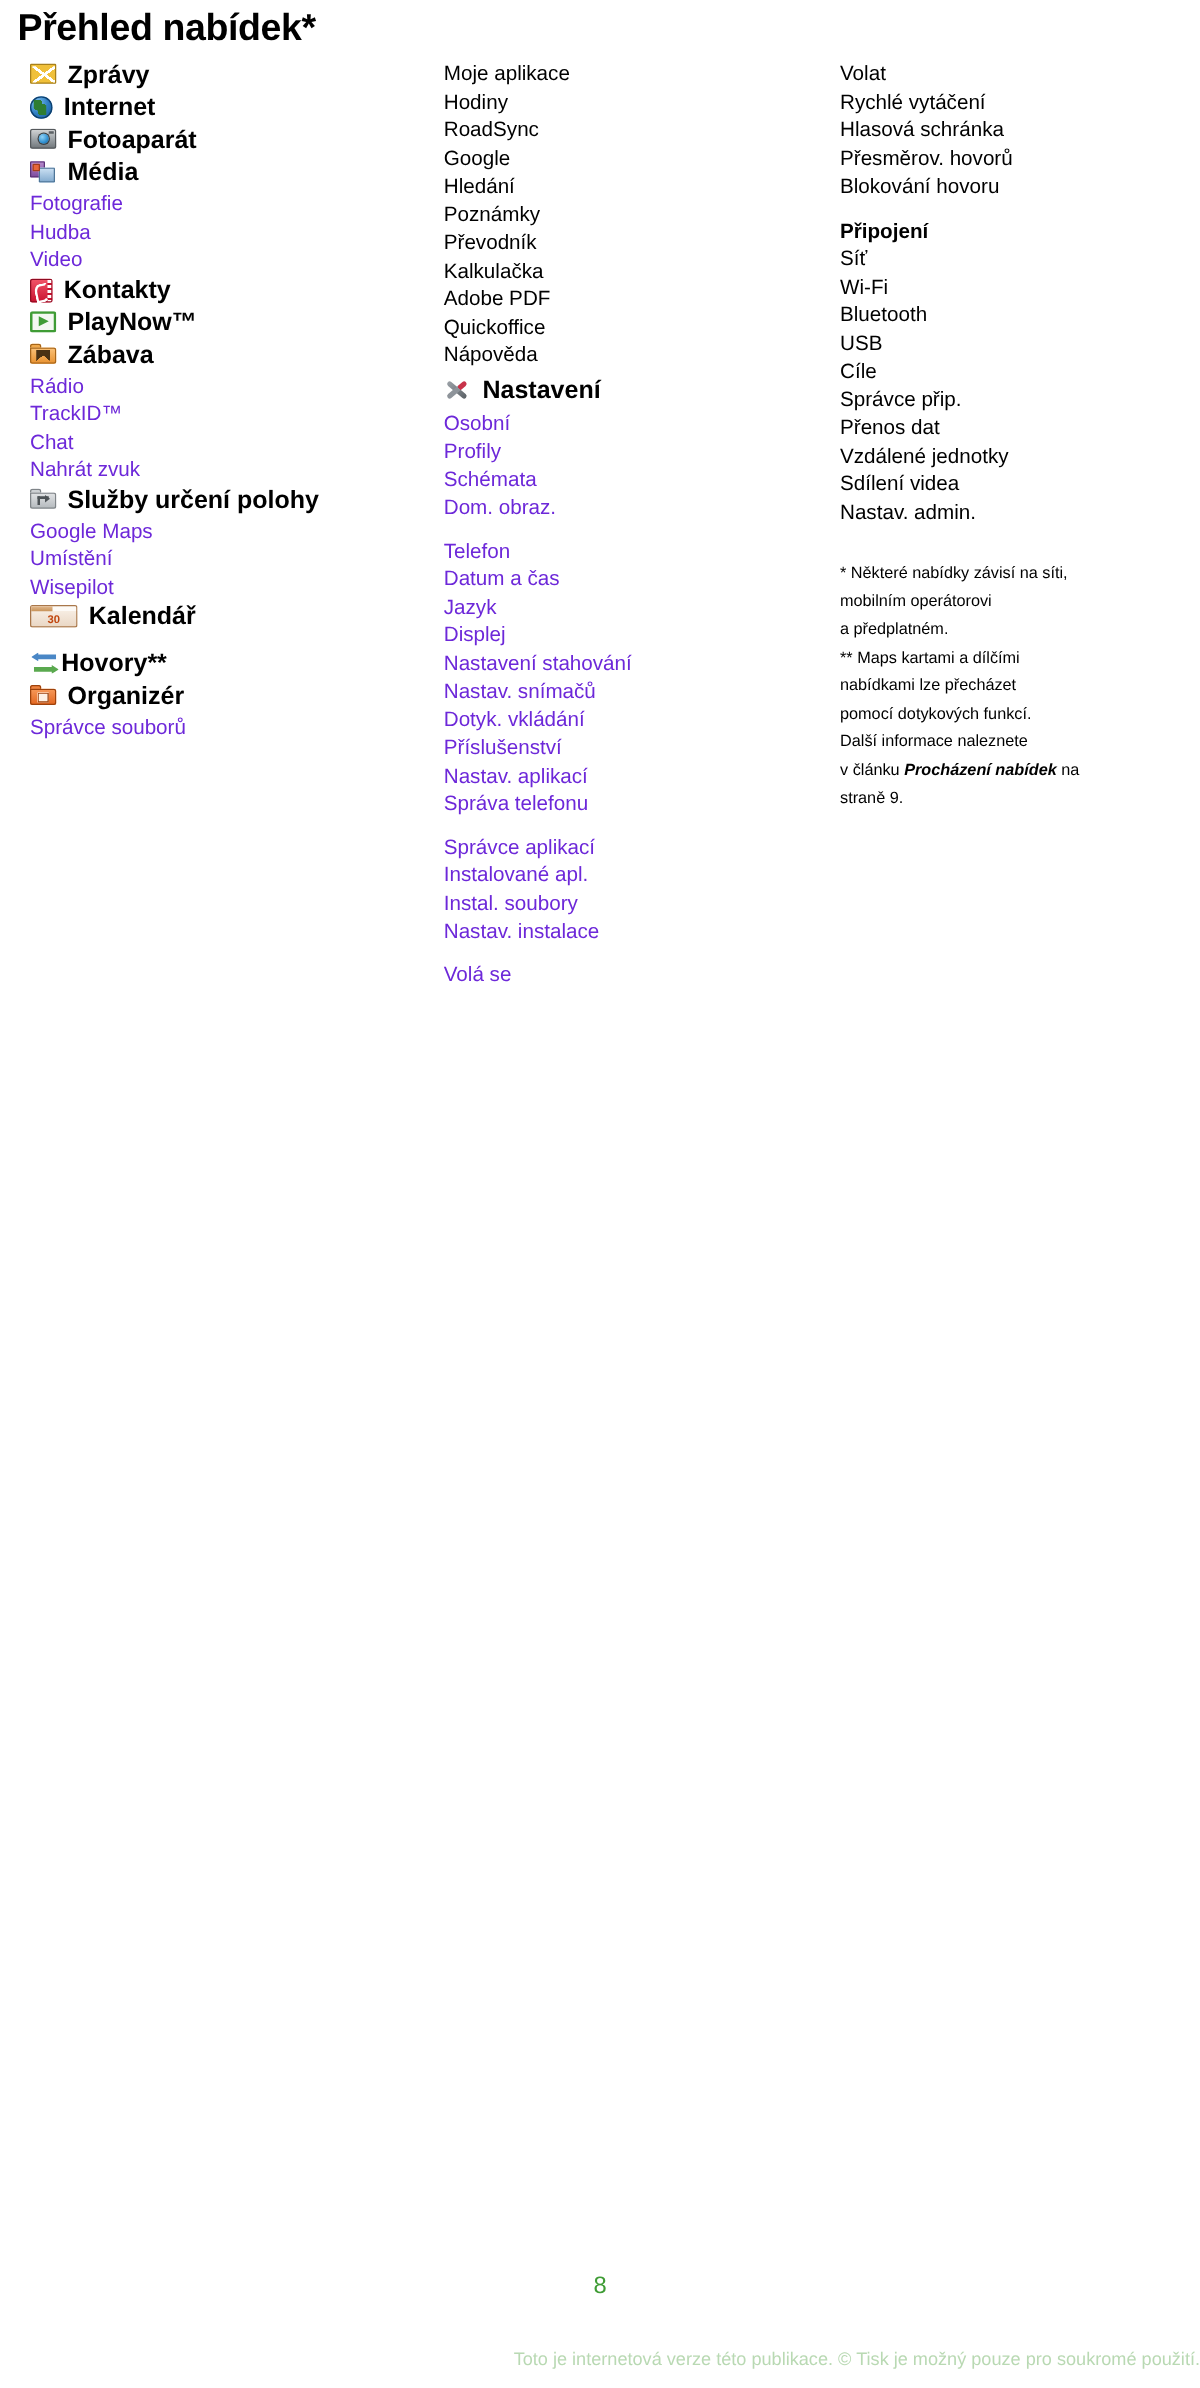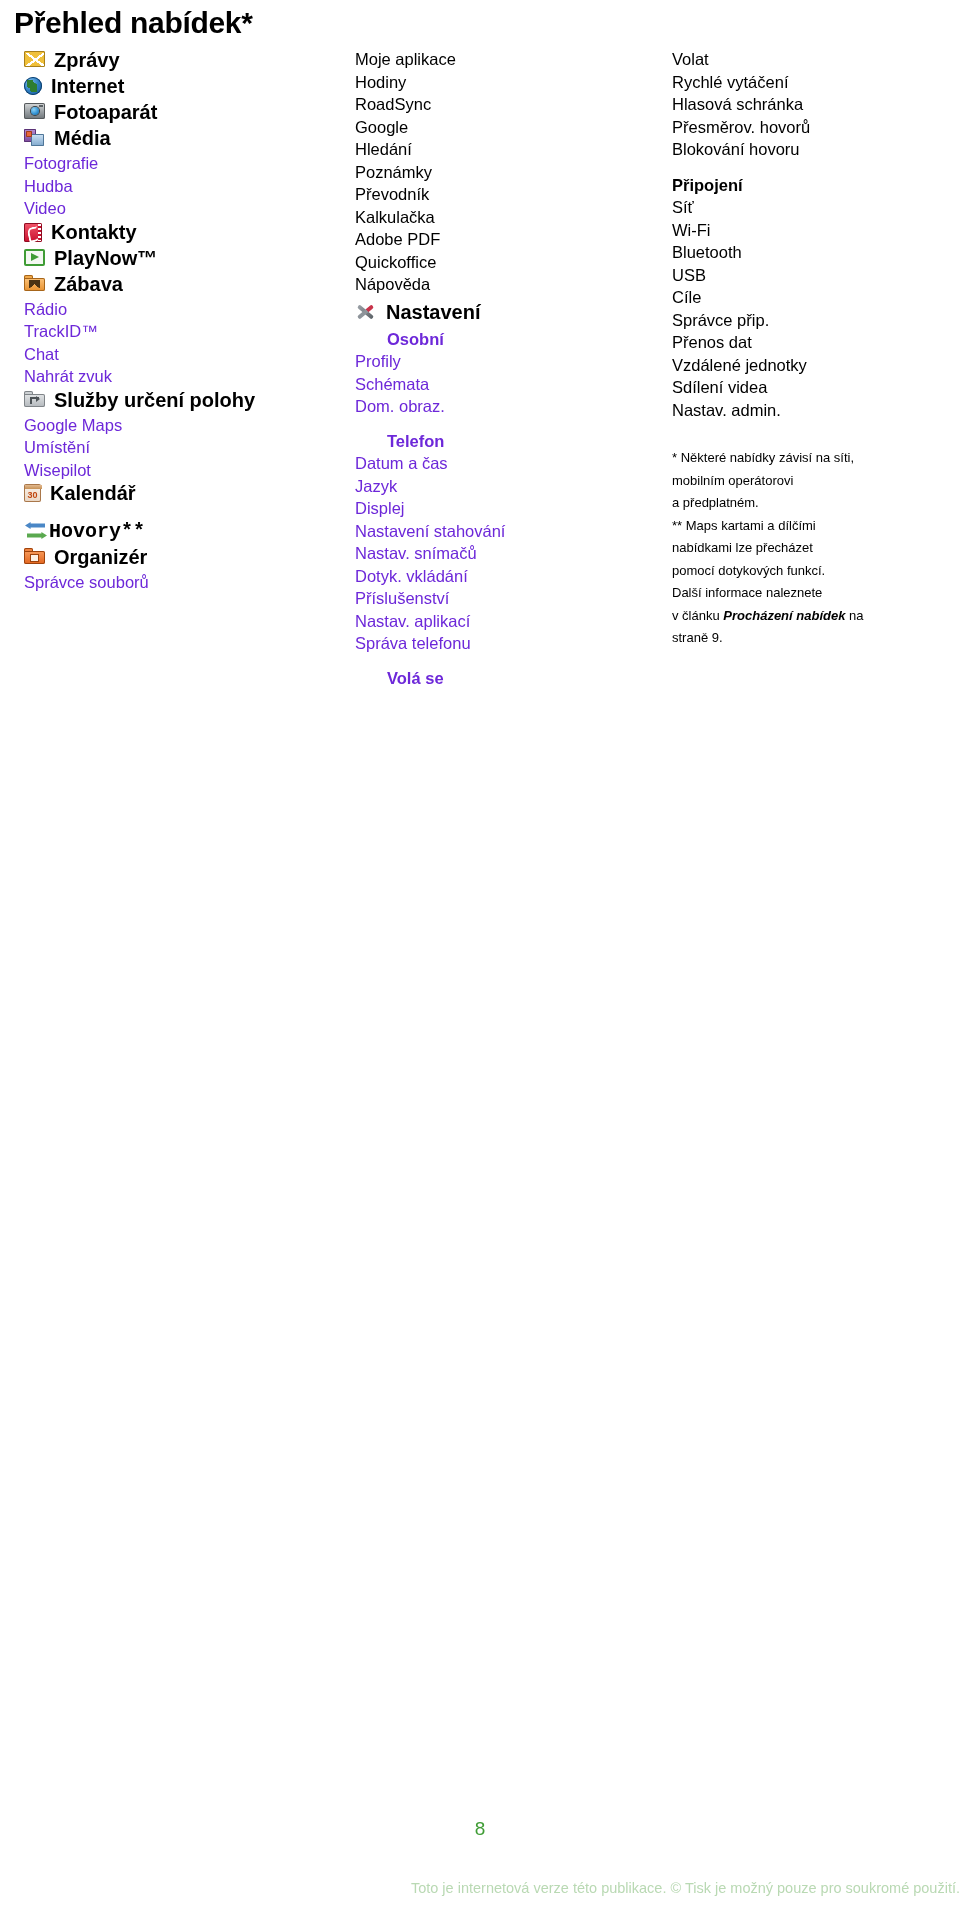--- a/index.html
+++ b/index.html
@@ -62,21 +62,21 @@
     display: inline-block;
   }
 
   
   .sub {
     font-size: 16.5px;
     line-height: 22.5px;
     white-space: nowrap;
     color: #6d28d9;
   }
-  .sub.b { font-weight: bold; margin-left: 32px; }
+  .sub.b { font-weight: normal; }
   .sub.gap { margin-top: 12px; }
 
   
   .plain {
     font-size: 16.5px;
     line-height: 22.5px;
     white-space: nowrap;
   }
   .plain.b { font-weight: bold; }
   .plain.gap { margin-top: 13px; }
@@ -218,21 +218,21 @@
   }
   
   .ic-org .fbody{ background: linear-gradient(to bottom,#f79a5a,#e2651f); box-shadow: inset 0 0 0 1px #9d420c; }
   .ic-org .ftab{ background:#ef8340; box-shadow: inset 0 0 0 1px #9d420c; }
   .ic-org .glyph{
     position:absolute; left:6px; bottom:2px; width:9px; height:8px; background:#fdf0e4;
     box-shadow: inset 0 0 0 1px #9d420c;
   }
 
   
-  .ic-cal { width:17px; height:18px; border-radius:2px;
+  .ic-cal { width:38px; height:18px; border-radius:2px;
             background: linear-gradient(to bottom,#fdfaf6 0 28%,#f6ece1 28%,#e9d6c3 100%);
             box-shadow: inset 0 0 0 1px #a9774a; }
   .ic-cal::before{
     content:""; position:absolute; left:1px; top:1px; width:17px; height:4px;
     background: linear-gradient(to bottom,#e2b98f,#c79257);
   }
   .ic-cal .num{
     position:absolute; left:0; right:0; top:6px; text-align:center;
     font-family:"Liberation Sans", sans-serif; font-size:9px; font-weight:bold;
     color:#c1470f; line-height:10px;
@@ -353,21 +353,21 @@
       <span class="label">Kalendář</span>
     </div>
   </div>
 
   <div class="group">
     <div class="grp-head" style="margin-top:13px;">
       <span class="ic ic-calls" style="width:25px;margin-top:2px;">
         <span class="a1"></span>
           <span class="a2"></span>
       </span>
-      <span class="label" style="padding-left:0;font-family:Liberation Mono, monospace;">Hovory**</span>
+      <span class="label" style="padding-left:0;">Hovory**</span>
     </div>
   </div>
 
   <div class="group">
     <div class="grp-head">
       <span class="ic ic-folder ic-org">
         <span class="ftab"></span>
           <span class="fbody"></span>
           <span class="glyph"></span>
       </span>
@@ -415,20 +415,26 @@
     <div class="sub">Jazyk</div>
     <div class="sub">Displej</div>
     <div class="sub">Nastavení stahování</div>
     <div class="sub">Nastav. snímačů</div>
     <div class="sub">Dotyk. vkládání</div>
     <div class="sub">Příslušenství</div>
     <div class="sub">Nastav. aplikací</div>
     <div class="sub">Správa telefonu</div>
   </div>
 
+  <div>
+    <div class="sub b gap">Správce aplikací</div>
+    <div class="sub">Instalované apl.</div>
+    <div class="sub">Instal. soubory</div>
+    <div class="sub">Nastav. instalace</div>
+  </div>
 
   <div>
     <div class="sub b gap">Volá se</div>
   </div>
 
 </div>
 
 <div class="col" id="col-3">
 
   <div>

